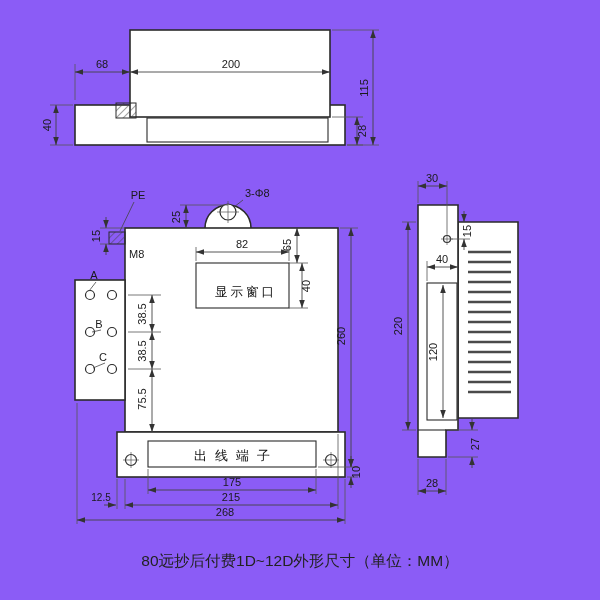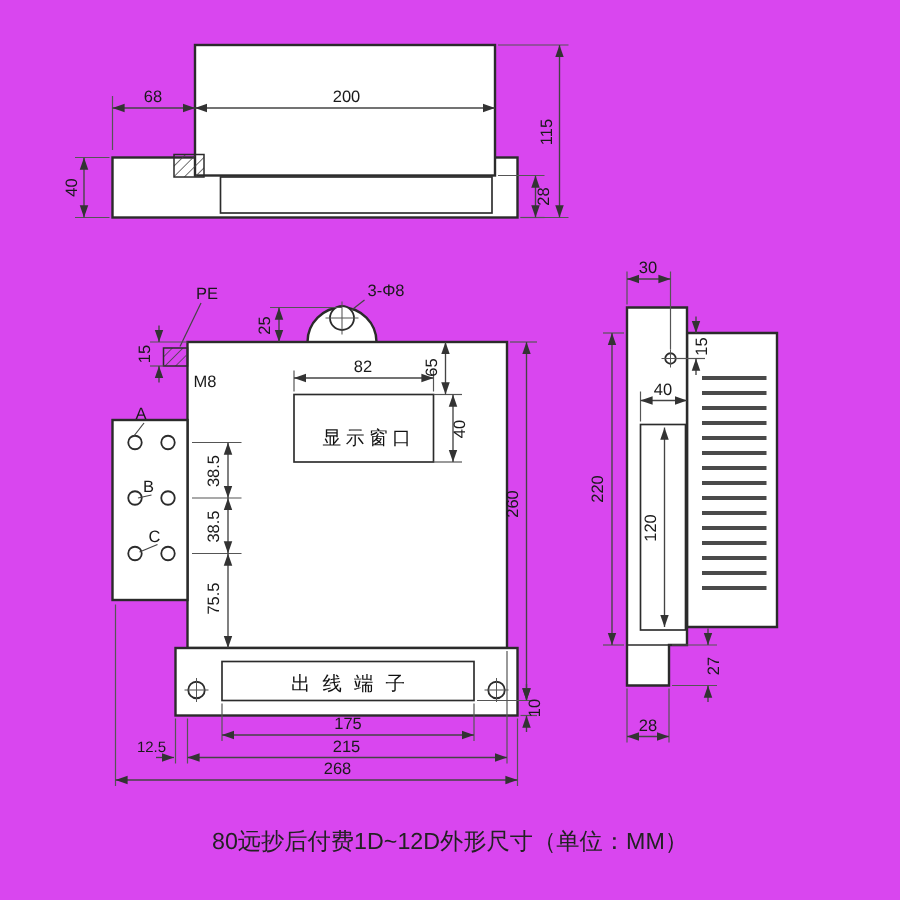--- a/index.html
+++ b/index.html
@@ -1,16 +1,16 @@
 <!DOCTYPE html>
 <html><head>
 <meta charset="utf-8">
 <style>
   html,body{margin:0;padding:0;background:#ffffff;}
-  .page{width:600px;height:600px;background:#d946ef;position:relative;overflow:hidden;}
+  .page{width:600px;height:600px;background:#8b5cf6;position:relative;overflow:hidden;}
   svg{display:block;}
   text{font-family:"Liberation Sans","DejaVu Sans",sans-serif;font-size:11px;fill:#1a1a1a;}
   .outline{fill:#ffffff;stroke:#2b2b2b;stroke-width:1.6;}
   .outline2{fill:none;stroke:#2b2b2b;stroke-width:1.1;}
   .ext{stroke:#555;stroke-width:0.8;fill:none;}
   .thin{stroke:#444;stroke-width:0.8;fill:none;}
   .dim{stroke:#444;stroke-width:0.9;fill:none;marker-start:url(#aE);marker-end:url(#aE);}
   .dimo{stroke:#444;stroke-width:0.9;fill:none;marker-end:url(#aE);}
   .hole{fill:#ffffff;stroke:#2b2b2b;stroke-width:1.2;}
   .cross{stroke:#555;stroke-width:0.7;}

